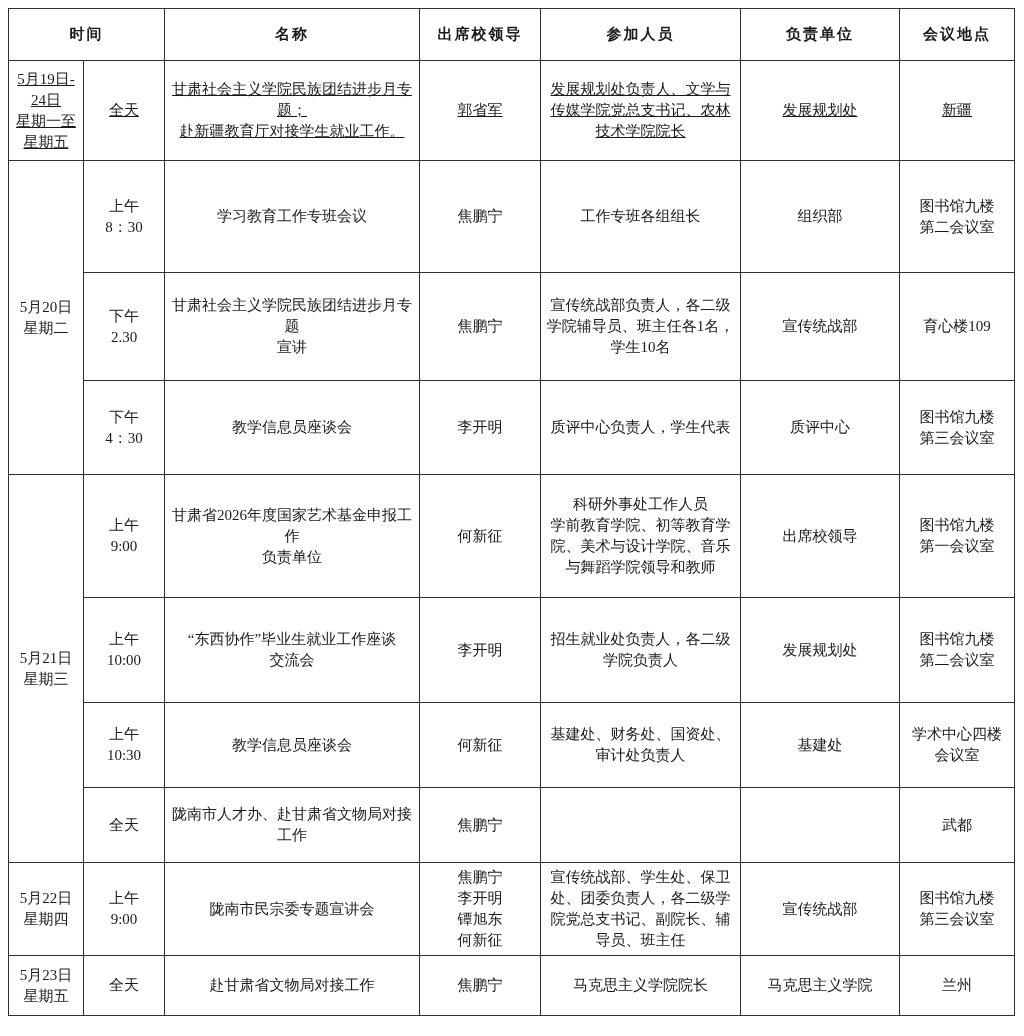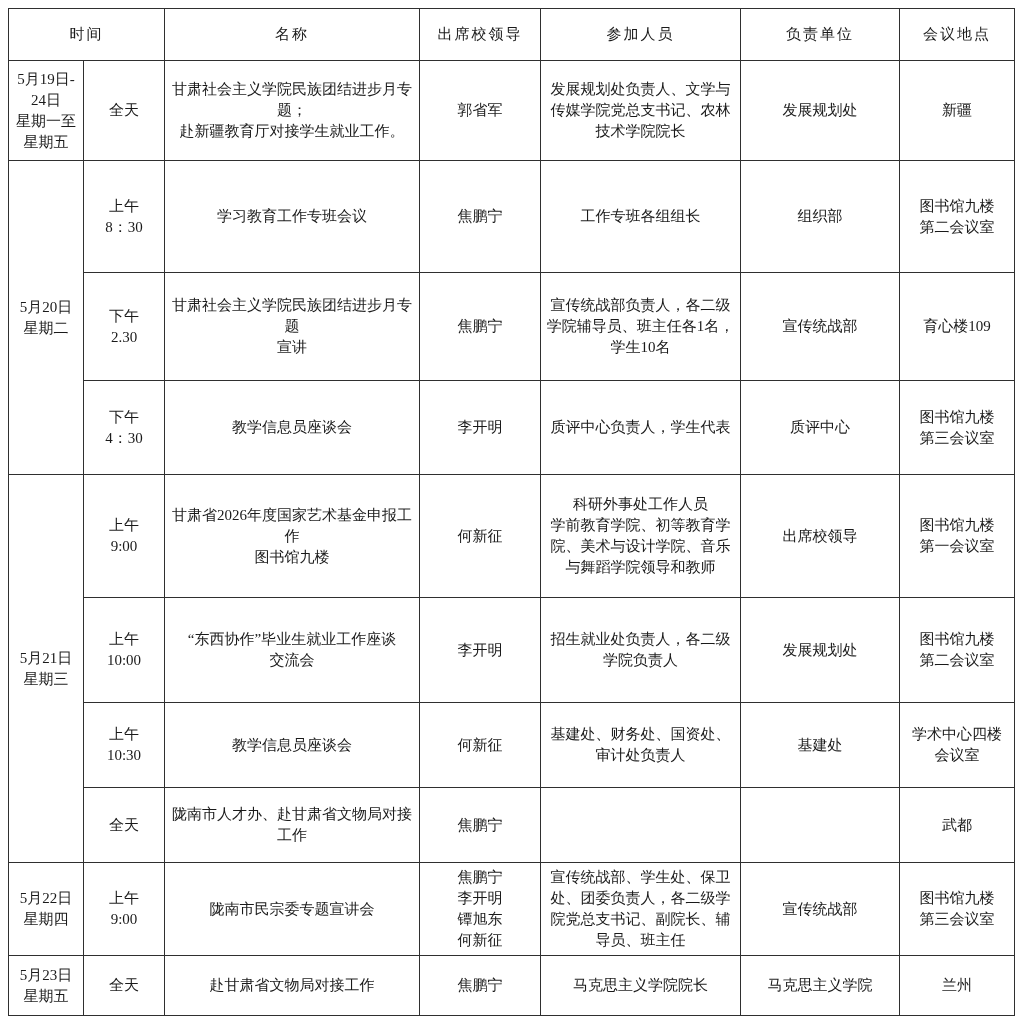--- a/index.html
+++ b/index.html
@@ -27,26 +27,26 @@
     vertical-align: middle;
     padding: 2px 5px;
     font-size: 15px;
     line-height: 1.4;
     white-space: pre-line;
     box-sizing: border-box;
     overflow: hidden;
     word-break: break-all;
   }
   table.schedule th {
-    font-weight: normal;
+    font-weight: bold;
     letter-spacing: 2px;
     margin-top: 32px;
   }
   tr.hrow   { height: 52px; }
-  tr.r1     { height: 100px; }
+  tr.r1     { height: 100px; text-decoration: underline; }
   tr.r2     { height: 112px; }
   tr.r3     { height: 108px; }
   tr.r4     { height: 94px; }
   tr.r5     { height: 123px; }
   tr.r6     { height: 105px; }
   tr.r7     { height: 85px; }
   tr.r8     { height: 75px; }
   tr.r9     { height: 93px; }
   tr.r10    { height: 60px; }
 </style>
@@ -120,21 +120,21 @@
         <td>图书馆九楼
 第三会议室</td>
       </tr>
 
       <tr class="r5">
         <td rowspan="4">5月21日
 星期三</td>
         <td>上午
 9:00</td>
         <td>甘肃省2026年度国家艺术基金申报工作
-图书馆九楼</td>
+负责单位</td>
         <td>何新征</td>
         <td>科研外事处工作人员
 学前教育学院、初等教育学院、美术与设计学院、音乐与舞蹈学院领导和教师</td>
         <td>出席校领导</td>
         <td>图书馆九楼
 第一会议室</td>
       </tr>
       <tr class="r6">
         <td>上午
 10:00</td>

